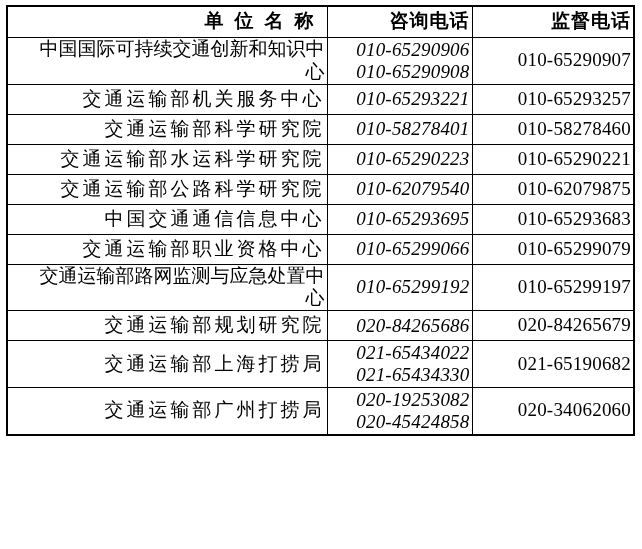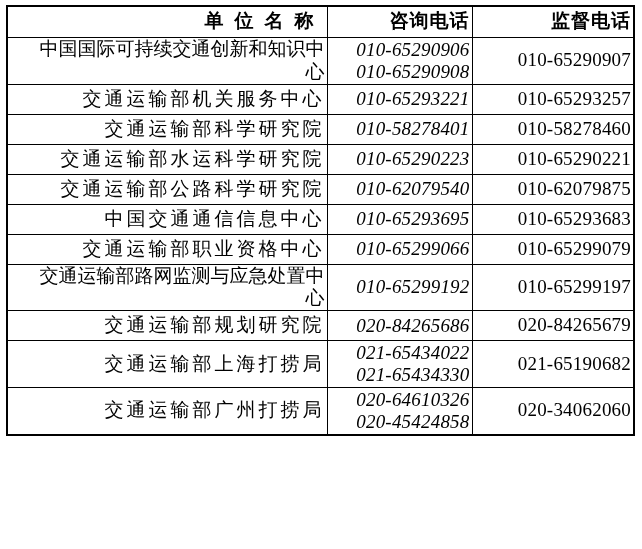--- a/index.html
+++ b/index.html
@@ -127,20 +127,20 @@
           <td class="name">交通运输部上海打捞局</td>
           <td class="phone">
             <div class="phone-line">021-65434022</div>
             <div class="phone-line">021-65434330</div>
           </td>
           <td class="phone">021-65190682</td>
         </tr>
         <tr class="double">
           <td class="name">交通运输部广州打捞局</td>
           <td class="phone">
-            <div class="phone-line">020-64610326</div>
+            <div class="phone-line">020-19253082</div>
             <div class="phone-line">020-45424858</div>
           </td>
           <td class="phone">020-34062060</td>
         </tr>
       </tbody>
   </table>
 </div>
 
 </body></html>

